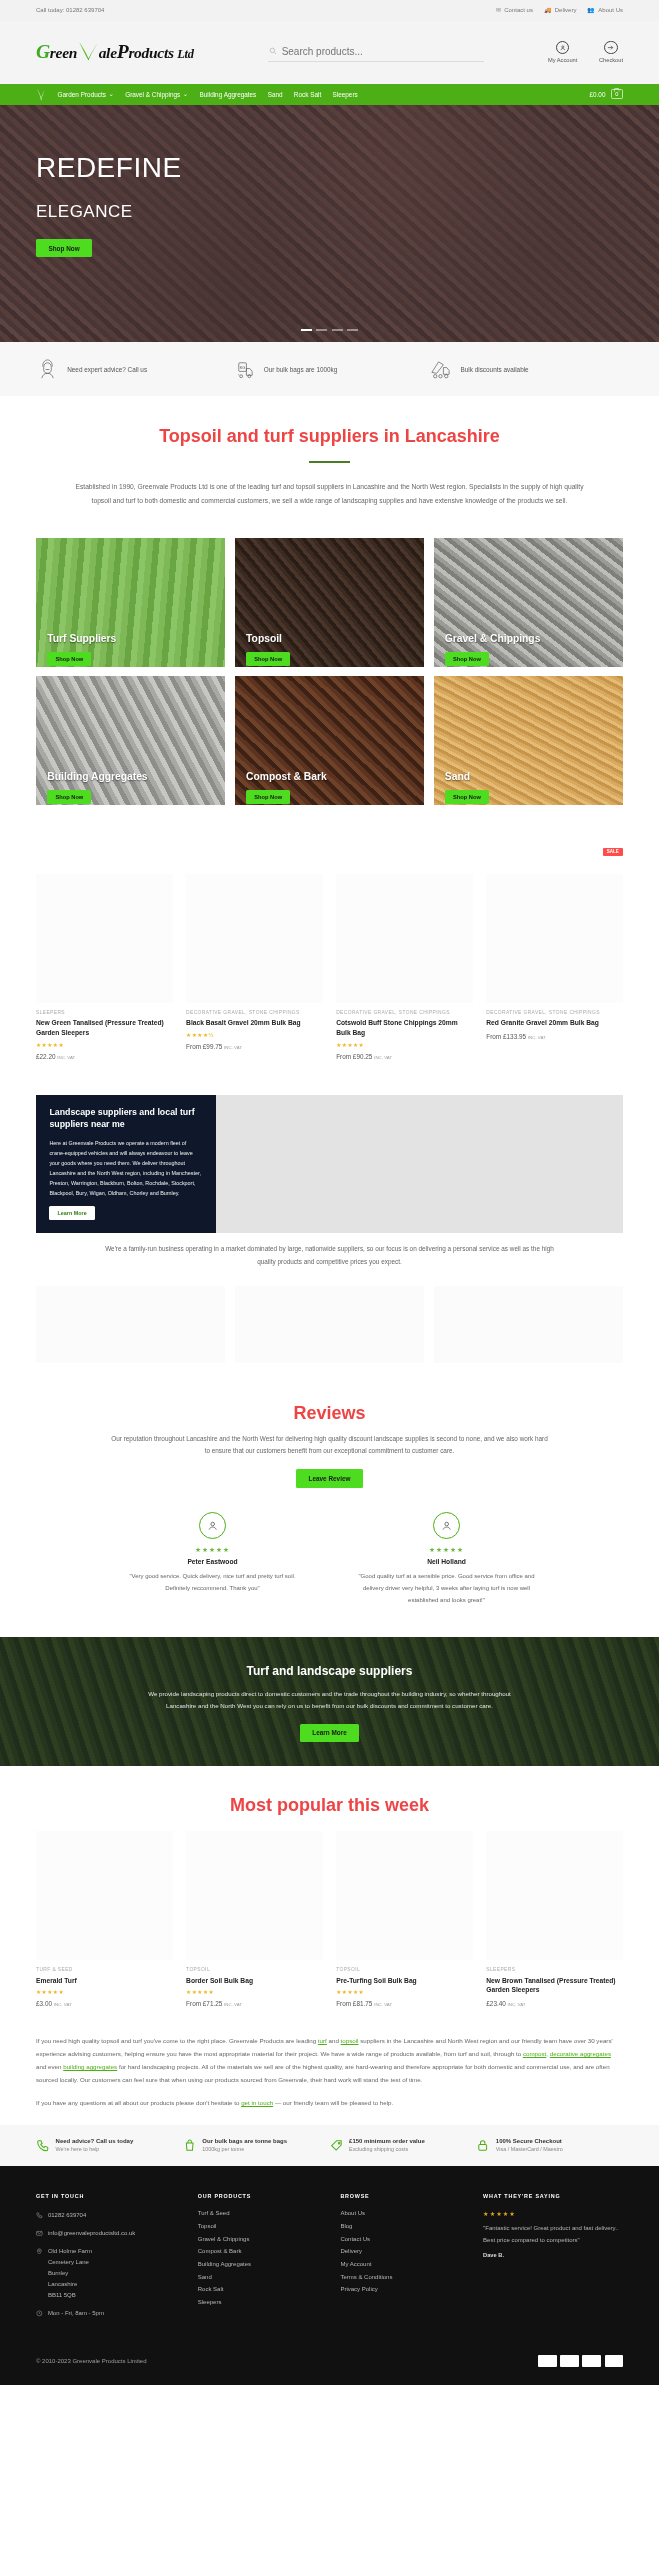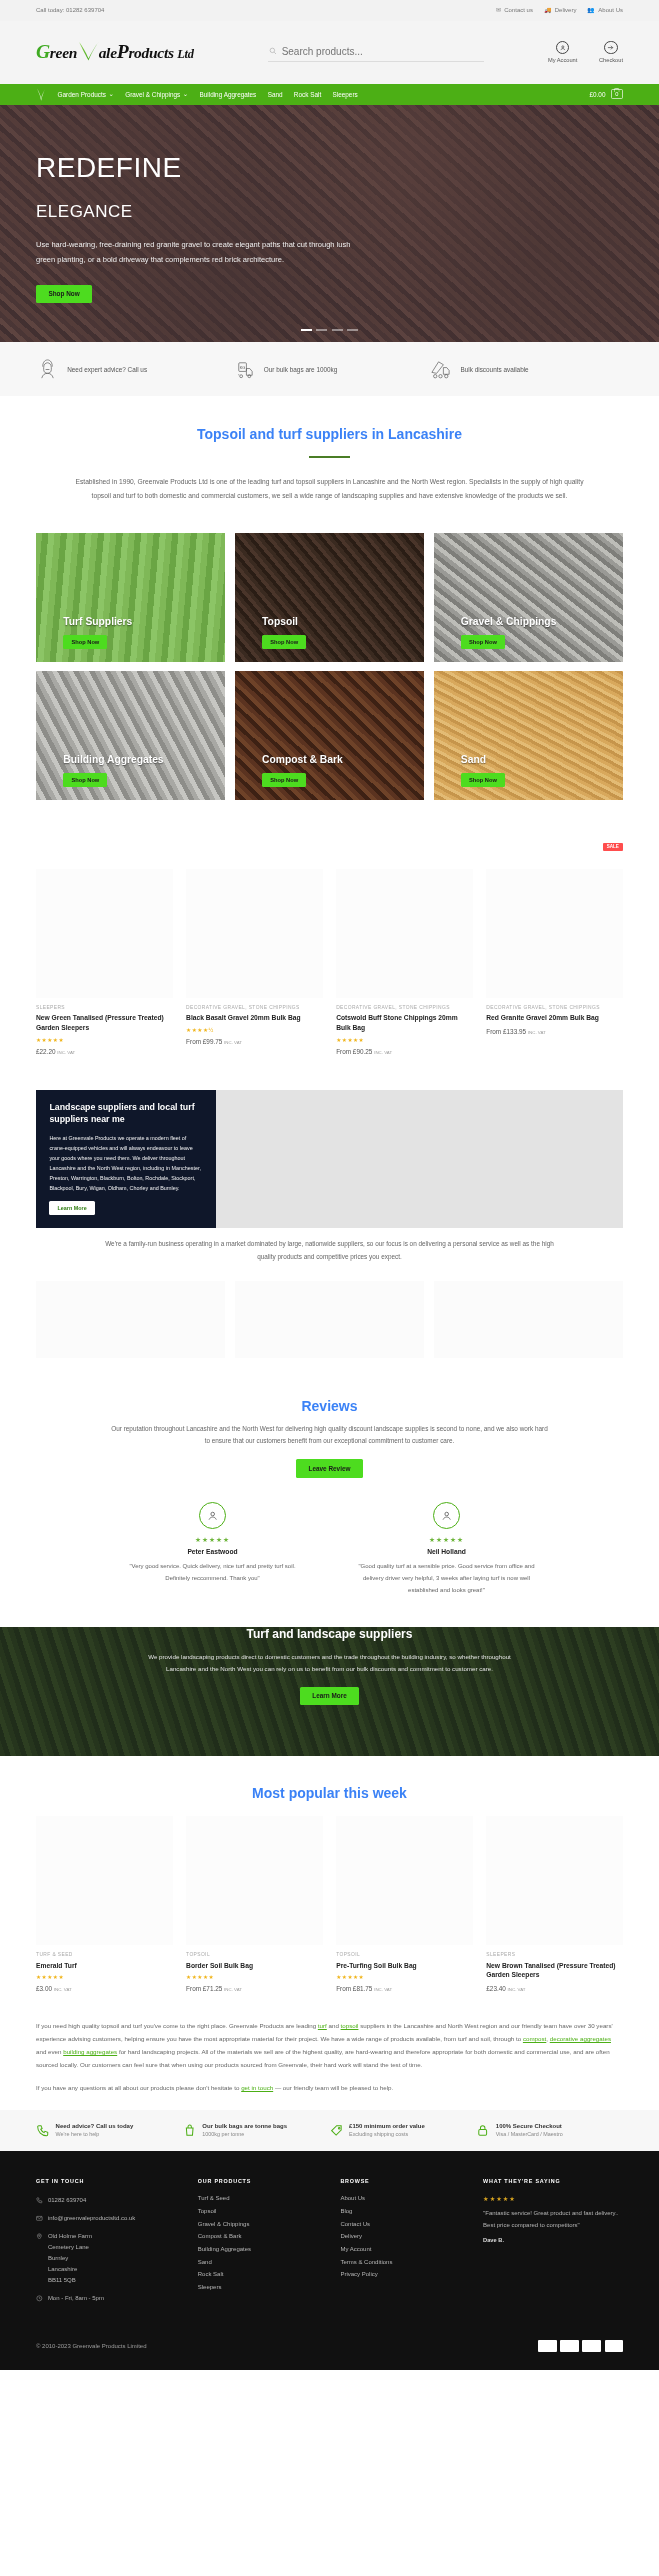--- a/index.html
+++ b/index.html
@@ -67,29 +67,29 @@
   .dots span.on { background: #fff; }
 
   
   .usp { background: #f7f7f7; padding: 15.5px 0; }
   .usp .wrap { display: flex; justify-content: space-between; }
   .usp-item { display: flex; align-items: center; gap: 8.2px; width: 33%; font-size: 6.4px; color: #555; }
   .usp-item .gicon { width: 23px; height: 23px; color: #555; }
 
   
   .intro { padding: 30px 0 20.6px; text-align: center; }
-  .sec-title { font-size: 14px; font-weight: bold; color: #3b82f6; }
+  .sec-title { font-size: 18px; font-weight: bold; color: #ef4444; }
   .rule { width: 41px; height: 2.1px; background: #4a7d25; margin: 13.4px auto 17.5px; }
   .intro p { font-size: 6.7px; color: #666; line-height: 2.1; max-width: 510px; margin: 0 auto; }
 
   
   .cats { padding: 9.3px 0 5.2px; }
   .cats .grid { display: grid; grid-template-columns: repeat(3, 1fr); gap: 9.3px; }
   .cat { height: 129px; position: relative; overflow: hidden; }
-  .cat .inner { position: absolute; left: 11.3px; bottom: 13px; z-index: 2; margin-left: 16px; }
+  .cat .inner { position: absolute; left: 11.3px; bottom: 1px; z-index: 2; }
   .cat h3 { color: #fff; font-size: 10.3px; font-weight: bold; margin-bottom: 8.2px; text-shadow: 0 0.5px 1.5px rgba(0,0,0,.5); }
   .cat .btn-green { font-size: 5.7px; padding: 4.1px 8.2px; }
   .cat-turf      { background: repeating-linear-gradient(95deg,#7fb857 0 6.2px,#6aa544 6.2px 12.4px,#8cc566 12.4px 18.5px); }
   .cat-topsoil   { background: repeating-linear-gradient(50deg,#3a2a20 0 3.6px,#2a1d15 3.6px 7.2px,#4a352a 7.2px 10.8px); }
   .cat-gravel    { background: repeating-linear-gradient(38deg,#9a9a96 0 4.1px,#bdbdb8 4.1px 8.2px,#7e7e7a 8.2px 12.4px); }
   .cat-building  { background: repeating-linear-gradient(62deg,#a8a8a4 0 4.6px,#c6c6c2 4.6px 9.3px,#8d8d89 9.3px 14px); }
   .cat-compost   { background: repeating-linear-gradient(44deg,#5b3320 0 4.1px,#3d2114 4.1px 8.2px,#6e4228 8.2px 12.4px); }
   .cat-sand      { background: repeating-linear-gradient(28deg,#d8a85c 0 3.1px,#c6954b 3.1px 6.2px,#e3bb74 6.2px 9.3px); }
 
   
@@ -127,21 +127,21 @@
   .rev-grid { display: grid; grid-template-columns: repeat(2,1fr); gap: 46px; margin-top: 24px; max-width: 422px; margin-left: auto; margin-right: auto; }
   .rev-av { width: 27px; height: 27px; border: 1px solid #4caf15; border-radius: 50%; margin: 0 auto 7.2px; display: flex; align-items: center; justify-content: center; color: #555; font-size: 12.4px; }
   .rev-stars { color: #6eb53c; font-size: 6.7px; letter-spacing: 1px; }
   .rev-name { font-weight: bold; font-size: 6.7px; color: #222; margin-top: 4.1px; }
   .rev-text { font-size: 6px; color: #666; line-height: 1.95; margin-top: 6.2px; }
 
   
   .turfband { height: 129px; position: relative; overflow: hidden;
     background: repeating-linear-gradient(72deg,#3d5a28 0 5.2px,#2e4520 5.2px 10.3px,#4f7134 10.3px 15.5px); }
   .turfband:after { content: ""; position: absolute; inset: 0; background: rgba(25,30,22,.62); }
-  .turfband .inner { position: relative; z-index: 2; text-align: center; max-width: 371px; margin: 0 auto; }
+  .turfband .inner { position: relative; z-index: 2; text-align: center; padding-top: 27px; max-width: 371px; margin: 0 auto; }
   .turfband h3 { color: #fff; font-size: 12px; font-weight: bold; }
   .turfband p { color: #e4e4e4; font-size: 6.2px; line-height: 2; margin-top: 9.3px; }
   .turfband .btn-green { margin-top: 11.3px; }
 
   
   .popular { padding: 29px 0 0; }
   .popular .sec-title { text-align: center; }
 
   
   .seo { padding: 27px 0 15.5px; }
@@ -277,21 +277,20 @@
       <span>£0.00</span>
       <span class="cartbox">0</span>
     </div>
   </div>
 </div>
 
 <div class="hero">
   <div class="wrap">
     <h1>REDEFINE</h1>
     <h2>ELEGANCE</h2>
-    <p>Use hard-wearing, free-draining red granite gravel to create elegant paths that cut through lush green planting, or a bold driveway that complements red brick architecture.</p>
     <a class="btn-green" href="#">Shop Now</a>
   </div>
   <div class="dots">
     <span class="on"></span>
     <span></span>
     <span></span>
     <span></span>
   </div>
 </div>
 

